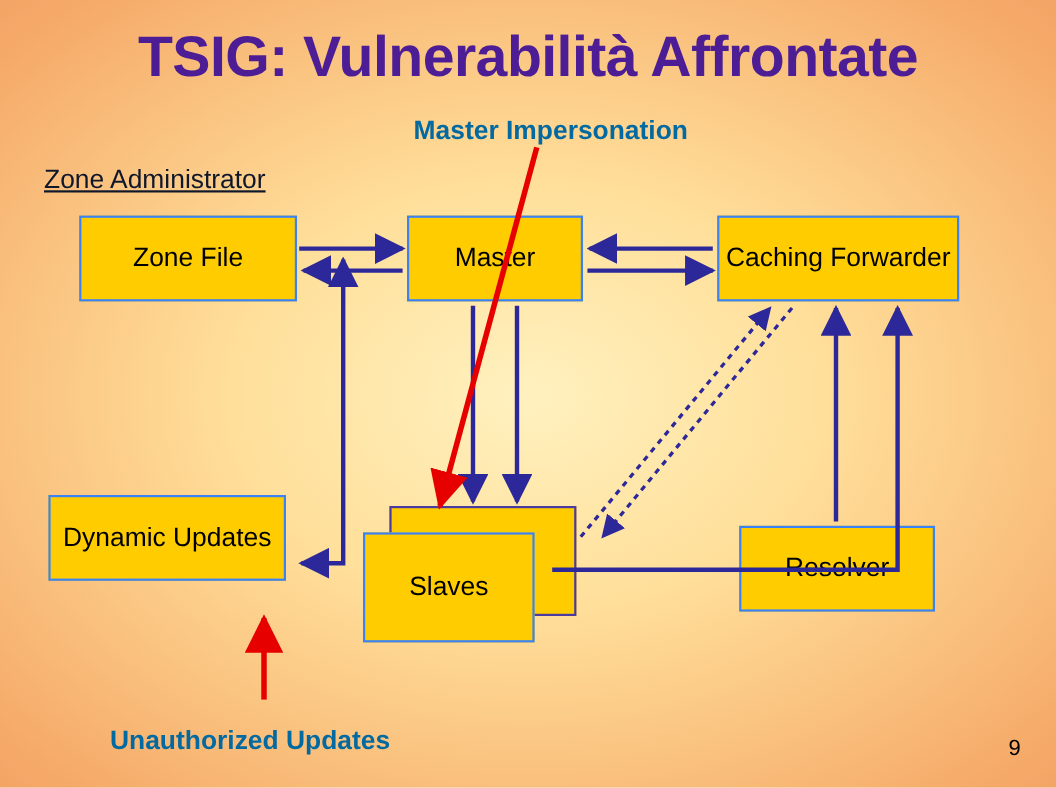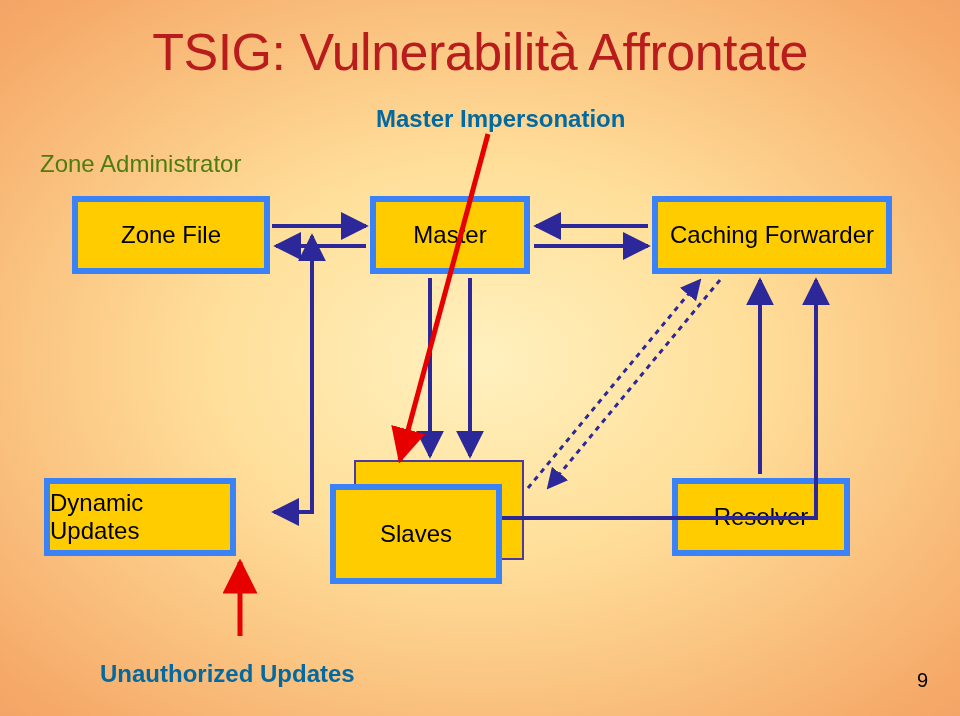--- a/index.html
+++ b/index.html
@@ -9,39 +9,40 @@
     background: radial-gradient(ellipse 900px 650px at 480px 360px, #fff1bf 0%, #ffdf9a 30%, #f6ab6a 70%, #e88c58 100%);
     position: relative;
     overflow: hidden;
   }
   .title {
     position: absolute;
     left: 0; right: 0;
     top: 22px;
     text-align: center;
     font-size: 52px;
-    color: #b91c1c;
-    font-weight: 400;
+    color: #4c1d95;
+    font-weight: 700;
     letter-spacing: -0.5px;
   }
   .label {
     position: absolute;
     font-size: 24px;
-    color: #4d7c0f;
+    color: #0f172a;
+    text-decoration: underline;
   }
   .red-label {
     position: absolute;
     font-size: 24px;
     color: #0369a1;
     font-weight: bold;
   }
   .box {
     position: absolute;
     background: #ffcc00;
-    border: 6px solid #3b82f6;
+    border: 2px solid #3b82f6;
     display: flex;
     align-items: center;
     justify-content: center;
     font-size: 24px;
     color: #000;
   }
   .slaves-back {
     position: absolute;
     background: #ffcc00;
     border: 2px solid #4b3aa0;
@@ -72,30 +73,30 @@
 <div class="red-label" style="left:100px; top:660px;">Unauthorized Updates</div>
 
 <div class="box" style="left:72px; top:196px; width:198px; height:78px;">
   <span>Zone File</span>
 </div>
 
 <div class="box" style="left:370px; top:196px; width:160px; height:78px;">
   <span>Master</span>
 </div>
 
-<div class="box" style="left:652px; top:196px; width:240px; height:78px;">
+<div class="box" style="left:652px; top:196px; width:220px; height:78px;">
   <span>Caching Forwarder</span>
 </div>
 
-<div class="box" style="left:44px; top:478px; width:192px; height:78px;">
+<div class="box" style="left:44px; top:450px; width:216px; height:78px;">
   <span>Dynamic Updates</span>
 </div>
 
 <div class="slaves-back" style="left:354px; top:460px; width:170px; height:100px;"></div>
-<div class="box" style="left:330px; top:484px; width:172px; height:100px;">
+<div class="box" style="left:330px; top:484px; width:156px; height:100px;">
   <span>Slaves</span>
 </div>
 
 <div class="box" style="left:672px; top:478px; width:178px; height:78px;">
   <span>Resolver</span>
 </div>
 
 <svg class="overlay">
   <defs>
     <marker id="arrow-blue" viewBox="0 0 10 10" refX="9" refY="5" markerWidth="7" markerHeight="7" orient="auto-start-reverse">

